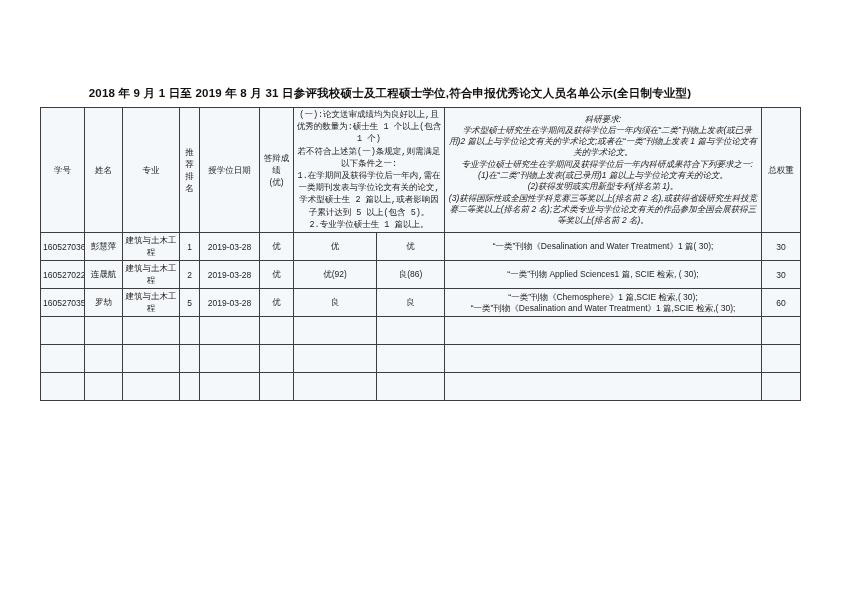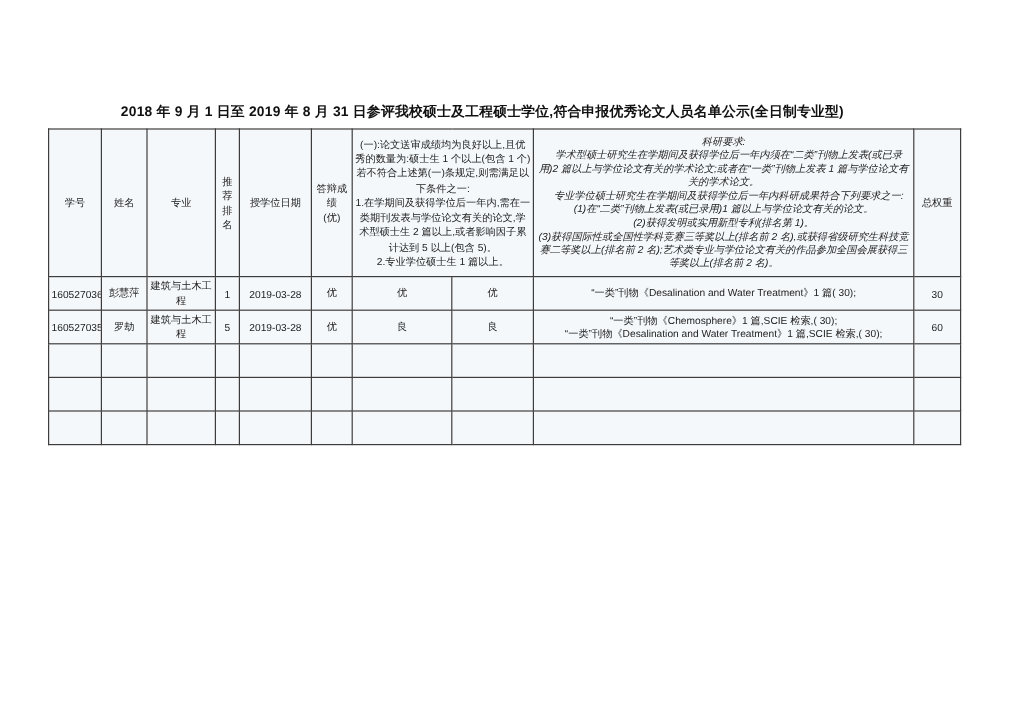--- a/index.html
+++ b/index.html
@@ -2,38 +2,38 @@
 <html><head>
 <meta charset="utf-8">
 <style>
   html,body{margin:0;padding:0;}
   body{
     width:841px;height:595px;background:#ffffff;position:relative;overflow:hidden;
     font-family:"Liberation Sans","DejaVu Sans",sans-serif;color:#1c1c1c;
   }
   .doc-title{
     position:absolute;left:0;top:86px;width:780px;text-align:center;
-    font-size:11.5px;font-weight:bold;color:#111;letter-spacing:0.2px;padding-left:12px;
+    font-size:11.5px;font-weight:bold;color:#111;letter-spacing:0.2px;
   }
   table.main{
     position:absolute;left:40px;top:107px;width:760px;
     border-collapse:collapse;table-layout:fixed;
   }
   table.main td{
     border:1px solid #3d3d3d;background:#f5f8fb;color:#222;
     text-align:center;vertical-align:middle;padding:1px 2px;
     font-size:8.5px;overflow:hidden;
   }
   tr.hdr{height:123px;}
   tr.datarow{height:28px;}
   tr.emptyrow{height:28px;}
   td.hsmall{font-size:8.5px;line-height:12px;white-space:pre-line;}
   td.criteria{
     text-align:left;vertical-align:top;font-size:7.6px;line-height:12.2px;
-    white-space:pre-line;padding:3px 4px;background:#ffffff;
+    white-space:pre-line;padding:3px 4px;background:#ffffff;font-family:Liberation Mono, monospace;
   }
   td.research{
     text-align:left;vertical-align:top;font-size:7.6px;line-height:11.3px;
     white-space:pre-line;padding:3px 4px;font-style:italic;
   }
   td.num{font-size:8px;}
   td.pub{
     text-align:left;font-size:7.5px;line-height:10.5px;
     white-space:pre-line;padding:2px 5px;margin-top:42px;
   }
@@ -84,20 +84,32 @@
         <td>建筑与土木工程</td>
         <td class="num">1</td>
         <td class="num">2019-03-28</td>
         <td>优</td>
         <td>优</td>
         <td>优</td>
         <td class="pub">“一类”刊物《Desalination and Water Treatment》1 篇( 30);</td>
         <td class="num">30</td>
       </tr>
       <tr class="datarow">
+        <td class="num">160527022</td>
+        <td>连晟航</td>
+        <td>建筑与土木工程</td>
+        <td class="num">2</td>
+        <td class="num">2019-03-28</td>
+        <td>优</td>
+        <td>优(92)</td>
+        <td>良(86)</td>
+        <td class="pub">“一类”刊物 Applied Sciences1 篇,  SCIE 检索,  ( 30);</td>
+        <td class="num">30</td>
+      </tr>
+      <tr class="datarow">
         <td class="num">160527035</td>
         <td>罗劫</td>
         <td>建筑与土木工程</td>
         <td class="num">5</td>
         <td class="num">2019-03-28</td>
         <td>优</td>
         <td>良</td>
         <td>良</td>
         <td class="pub">“一类”刊物《Chemosphere》1 篇,SCIE 检索,( 30);
 “一类”刊物《Desalination and Water Treatment》1 篇,SCIE 检索,( 30);</td>

